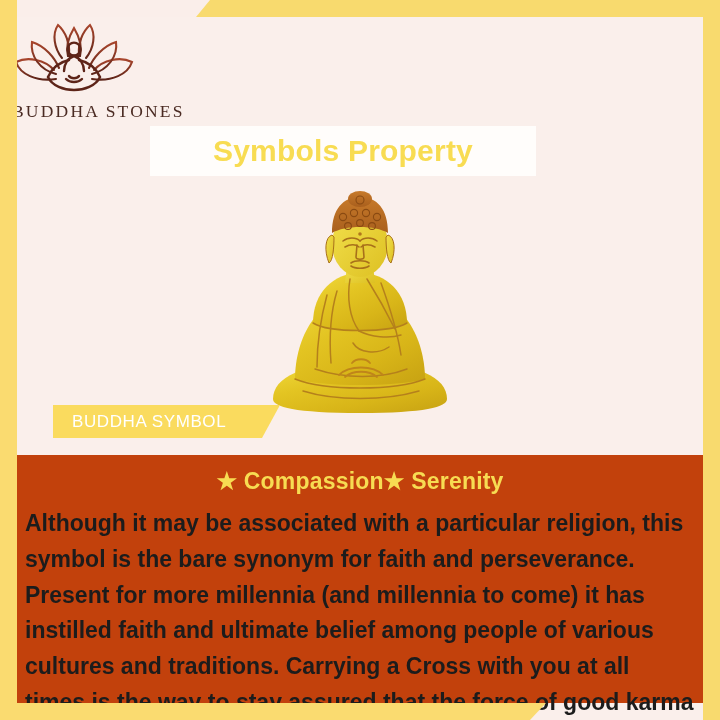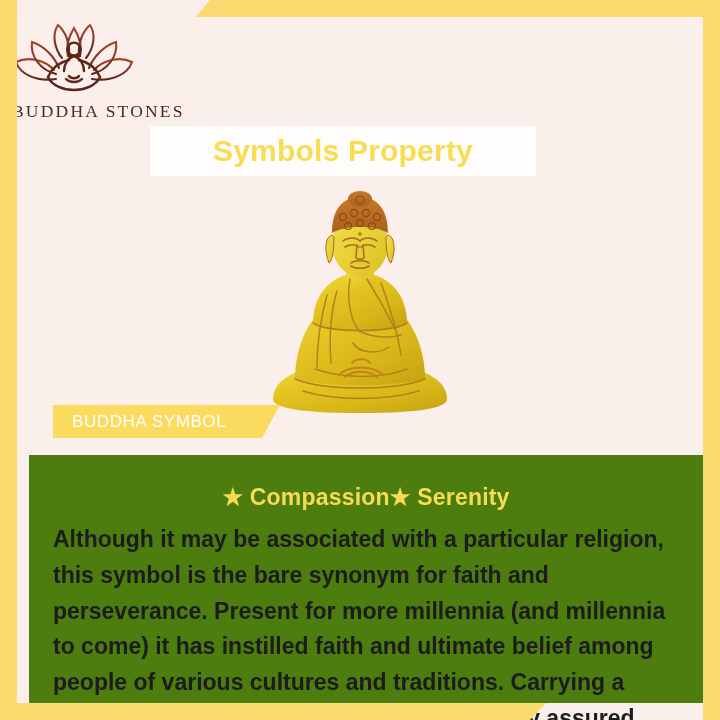--- a/index.html
+++ b/index.html
@@ -154,24 +154,23 @@
     line-height: 1;
   }
 
   
   .content-panel {
     position: absolute;
     left: 17px;
     right: 17px;
     top: 455px;
     bottom: 17px;
-    background: #4d7c0f;
+    background: #c2410c;
     z-index: 3;
-    padding: 16px;
-    margin-left: 12px;
+    padding: 0;
   }
   .subhead {
     margin: 0;
     padding-top: 14px;
     text-align: center;
     font-size: 23px;
     font-weight: bold;
     color: #f7dc52;
     letter-spacing: 0.2px;
     line-height: 1.1;

